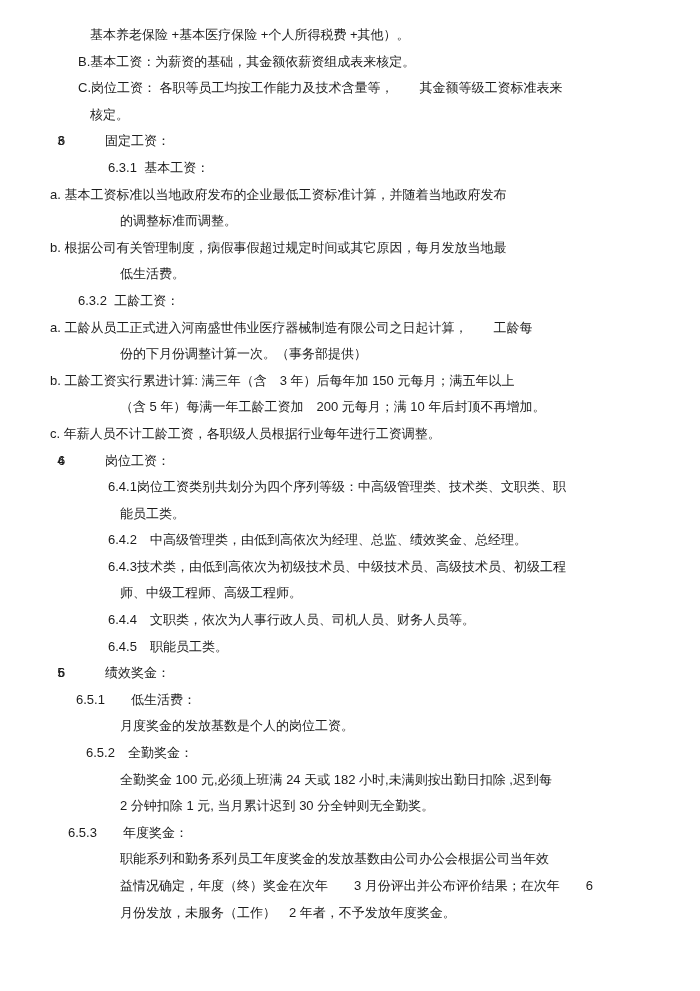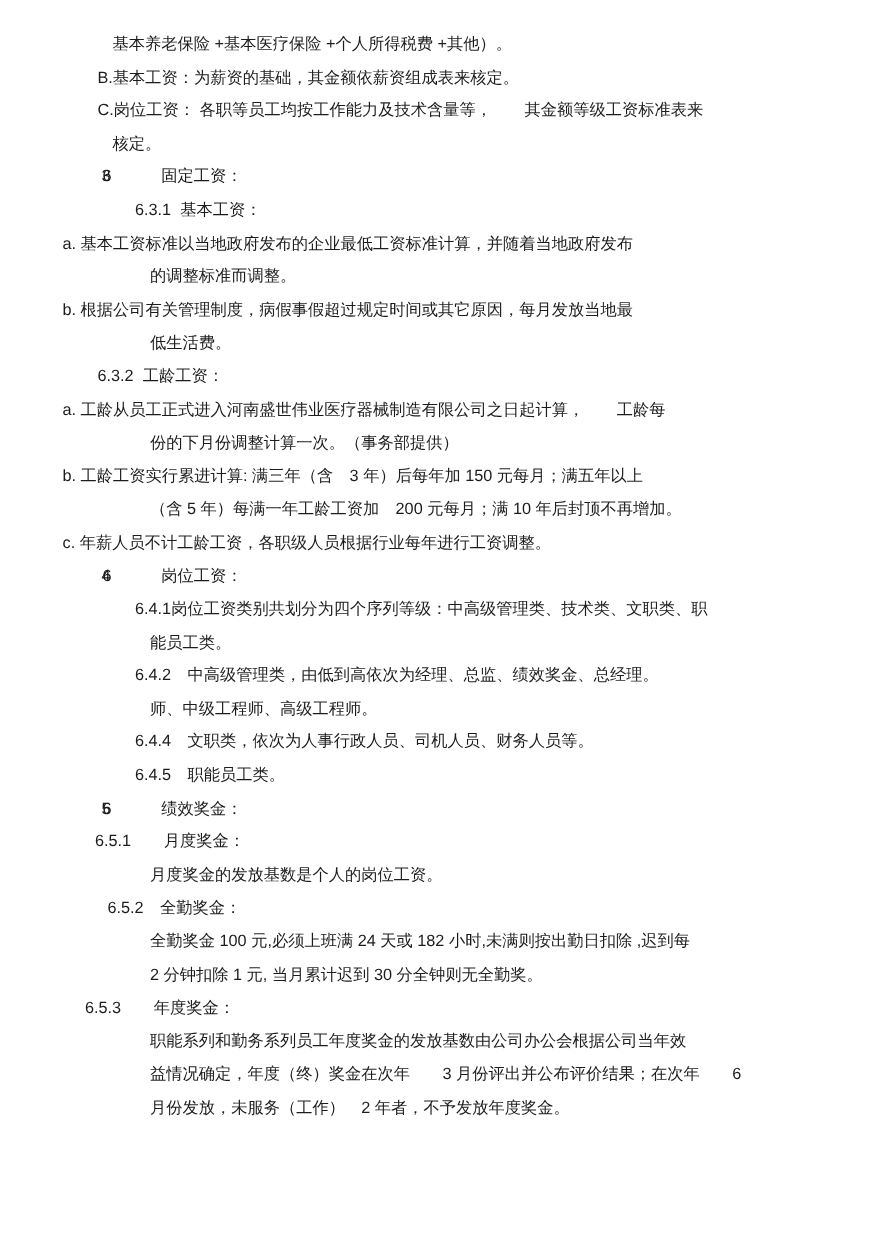--- a/index.html
+++ b/index.html
@@ -19,21 +19,21 @@
   .doc {
     padding-top: 22px;
     font-size: 13px;
     line-height: 26.6px;
   }
   .line {
     white-space: pre;
     height: 26.6px;
   }
   
-  .i58  { padding-left: 58px; margin-left: 24px; }
+  .i58  { padding-left: 58px; }
   .i68  { padding-left: 68px; }
   .i74  { padding-left: 108px; }
   .i76  { padding-left: 76px; }
   .i78  { padding-left: 78px; }
   .i82  { padding-left: 50px; }
   .i86  { padding-left: 86px; }
   .i90  { padding-left: 90px; }
   .i104 { padding-left: 120px; }
   
   .squish {
@@ -64,25 +64,26 @@
       <div class="line i78">6.3.2  工龄工资：</div>
       <div class="line i82">a. 工龄从员工正式进入河南盛世伟业医疗器械制造有限公司之日起计算，　　工龄每</div>
       <div class="line i104">份的下月份调整计算一次。（事务部提供）</div>
       <div class="line i82">b. 工龄工资实行累进计算: 满三年（含　3 年）后每年加 150 元每月；满五年以上</div>
       <div class="line i104">（含 5 年）每满一年工龄工资加　200 元每月；满 10 年后封顶不再增加。</div>
       <div class="line i82">c. 年薪人员不计工龄工资，各职级人员根据行业每年进行工资调整。</div>
       <div class="line i58"><span class="squish">64</span><span class="sec-label">岗位工资：</span></div>
       <div class="line i74">6.4.1岗位工资类别共划分为四个序列等级：中高级管理类、技术类、文职类、职</div>
       <div class="line i104">能员工类。</div>
       <div class="line i74">6.4.2　中高级管理类，由低到高依次为经理、总监、绩效奖金、总经理。</div>
+      <div class="line i74">6.4.3技术类，由低到高依次为初级技术员、中级技术员、高级技术员、初级工程</div>
       <div class="line i104">师、中级工程师、高级工程师。</div>
       <div class="line i74">6.4.4　文职类，依次为人事行政人员、司机人员、财务人员等。</div>
       <div class="line i74">6.4.5　职能员工类。</div>
       <div class="line i58"><span class="squish">65</span><span class="sec-label">绩效奖金：</span></div>
-      <div class="line i76">6.5.1　　月度奖金：</div>
+      <div class="line i76">6.5.1　　低生活费：</div>
       <div class="line i104">月度奖金的发放基数是个人的岗位工资。</div>
       <div class="line i86">6.5.2　全勤奖金：</div>
       <div class="line i104">全勤奖金 100 元,必须上班满 24 天或 182 小时,未满则按出勤日扣除 ,迟到每</div>
       <div class="line i104">2 分钟扣除 1 元, 当月累计迟到 30 分全钟则无全勤奖。</div>
       <div class="line i68">6.5.3　　年度奖金：</div>
       <div class="line i104">职能系列和勤务系列员工年度奖金的发放基数由公司办公会根据公司当年效</div>
       <div class="line i104">益情况确定，年度（终）奖金在次年　　3 月份评出并公布评价结果；在次年　　6</div>
       <div class="line i104">月份发放，未服务（工作）　2 年者，不予发放年度奖金。</div>
     </div>
 </div>

